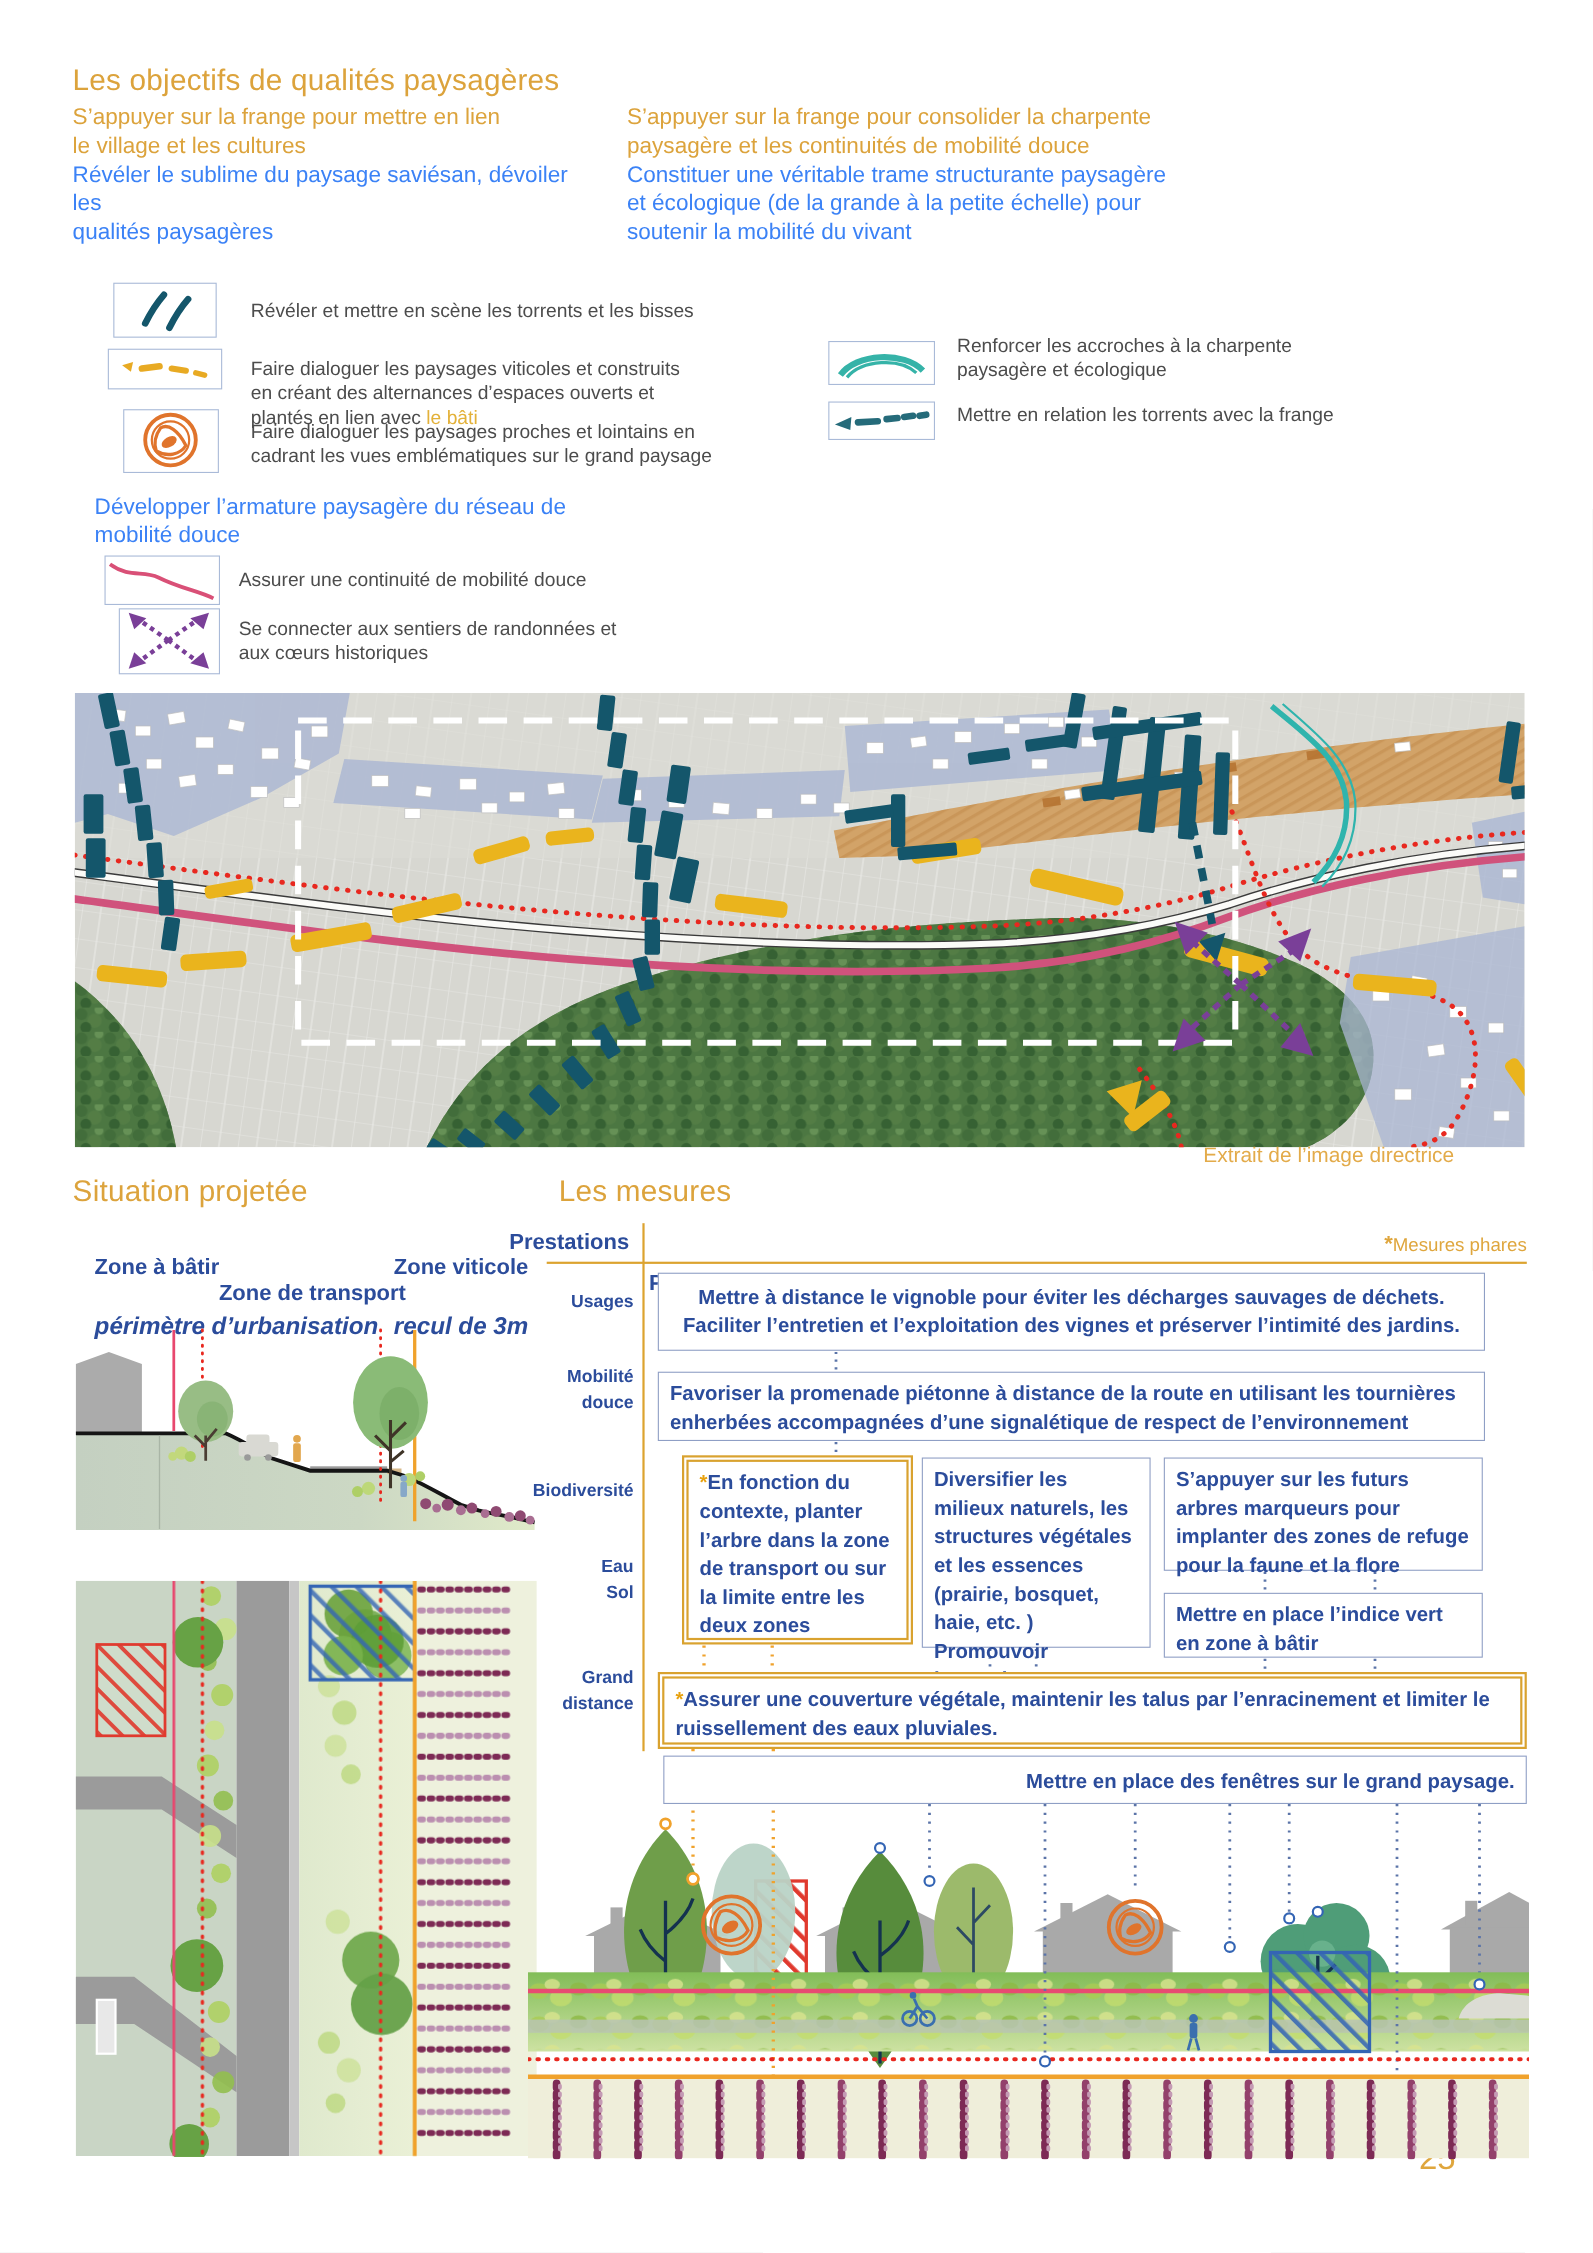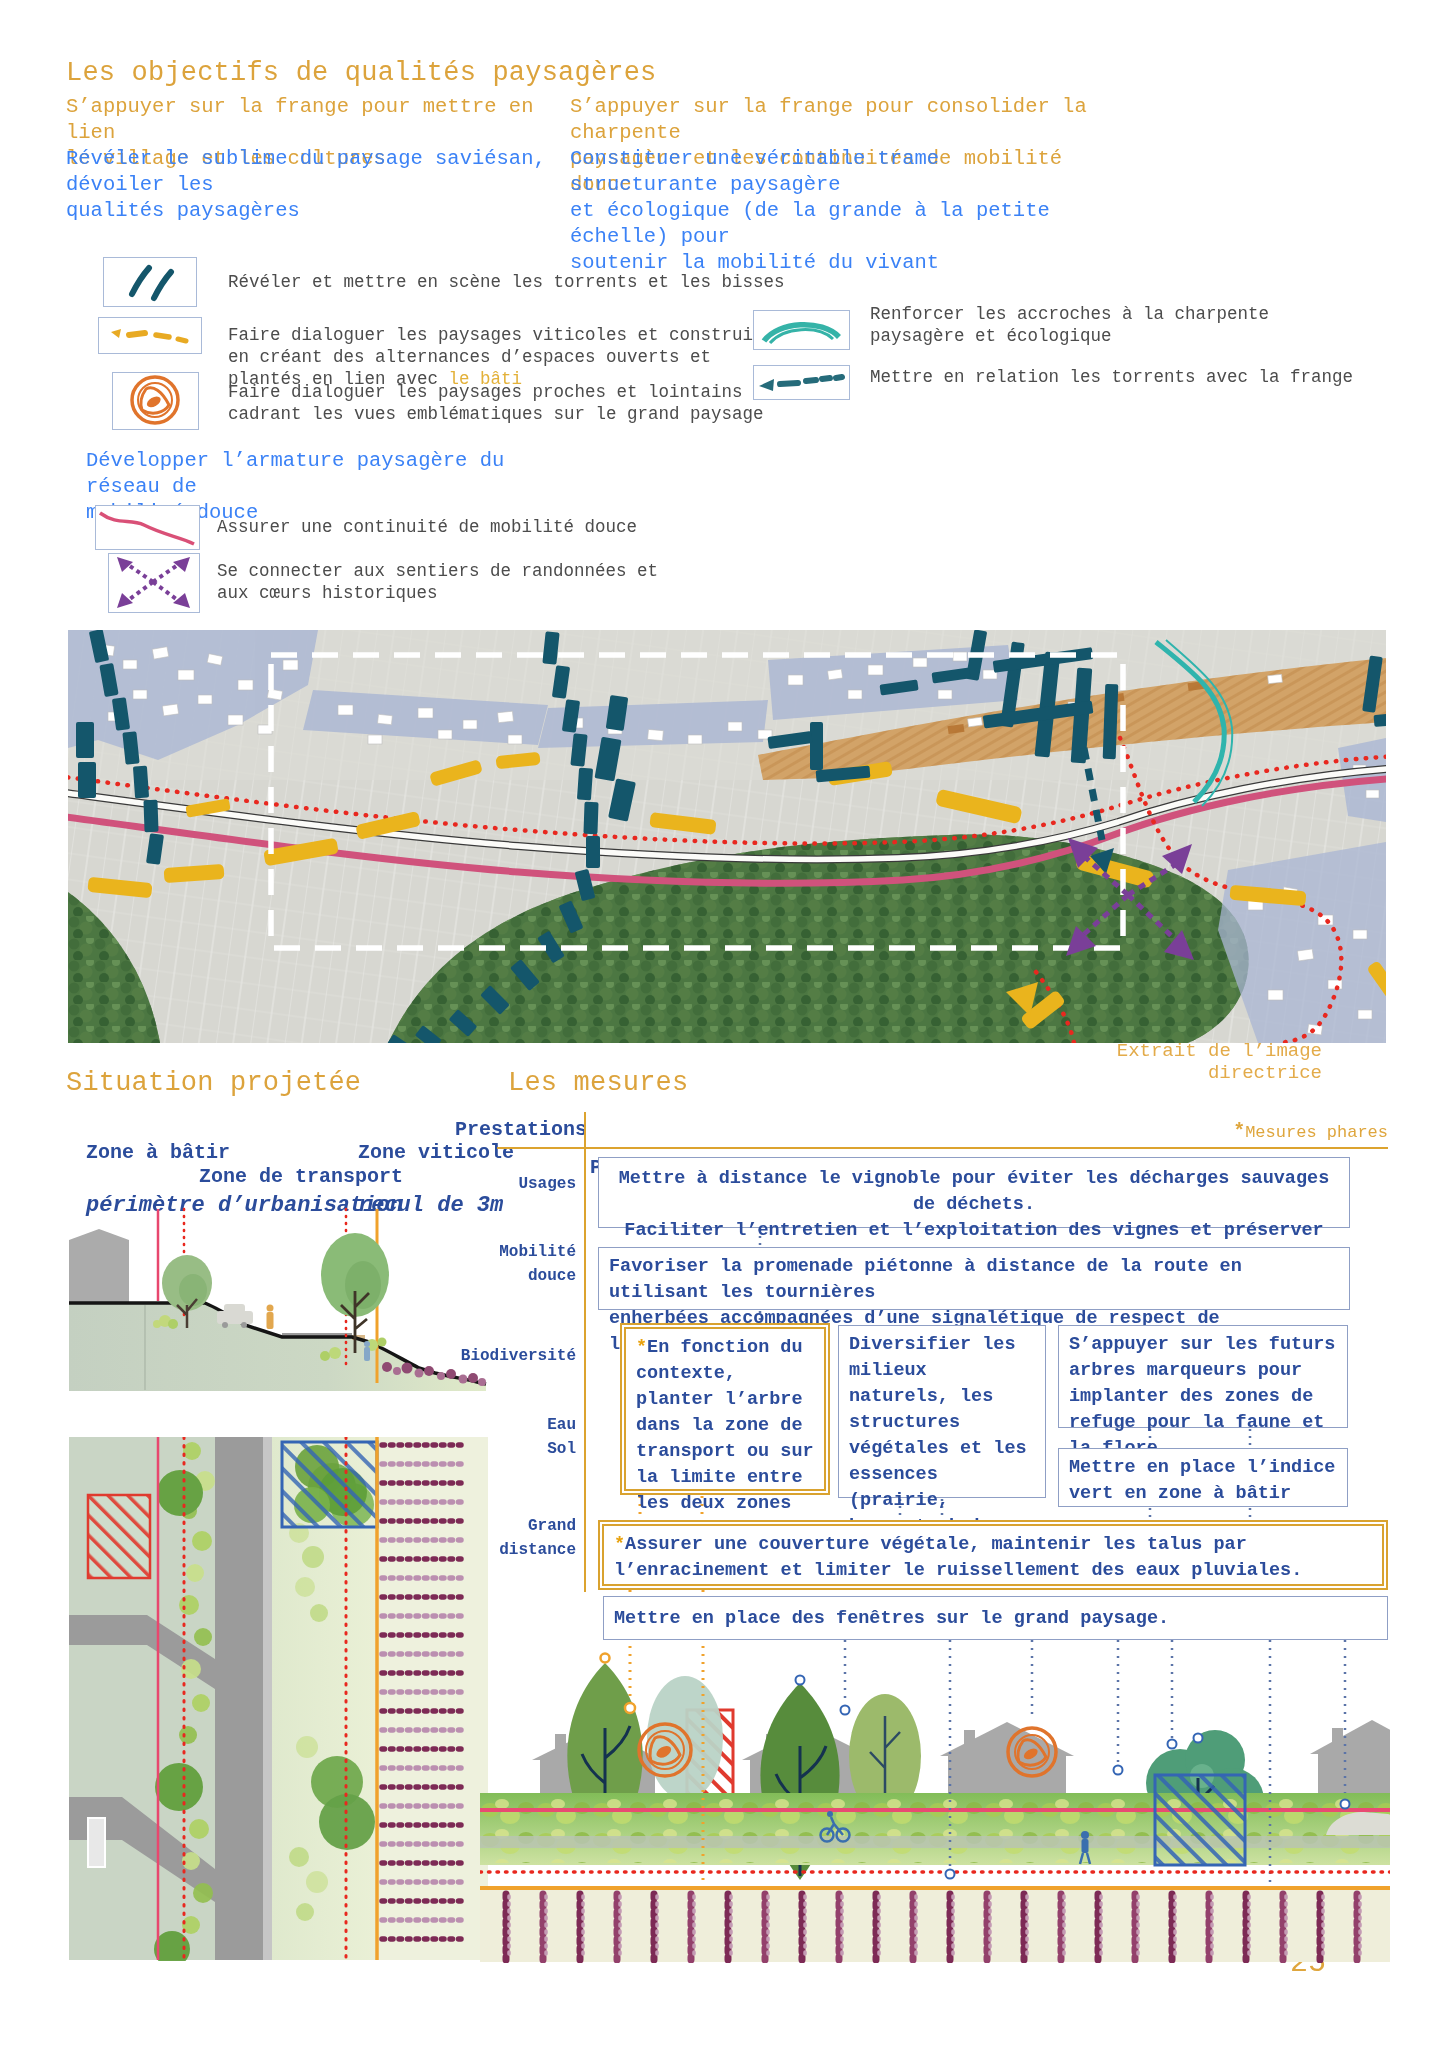--- a/index.html
+++ b/index.html
@@ -1,17 +1,17 @@
 <!DOCTYPE html>
 <html><head>
 <meta charset="utf-8">
 <style>
   html,body{margin:0;padding:0;background:#e9e9e9}
   .page{position:relative;width:1448px;height:2048px;background:#fff;
-        font-family:Liberation Mono, monospace;overflow:hidden;margin:0 auto}
+        font-family:Liberation Sans, sans-serif;overflow:hidden;margin:0 auto}
   .abs{position:absolute}
   .pre{white-space:pre-line}
   .title-orange{color:#dca33c;font-size:27px;letter-spacing:.2px}
   .sub-orange{color:#dca33c;font-size:20.5px;line-height:26px}
   .intro{color:#3b82f6;font-size:20.5px;line-height:26px}
   .leg-label{color:#4c4c4c;font-size:17.5px;line-height:22px}
   .leg-box{position:absolute;background:#fff;border:1.5px solid #a9bad8;box-sizing:border-box}
   .hl-bati{color:#e3b139}
   .blue-lab{color:#2b4c9b;font-weight:bold}
   .zone-lab{position:absolute;color:#2b4c9b;font-weight:bold;font-size:20px}
@@ -503,21 +503,21 @@
 
   <div class="mbox" style="left:598px;top:1157px;width:752px;height:71px;text-align:center;padding-top:8px"><span class="pre">Mettre à distance le vignoble pour éviter les décharges sauvages de déchets.
 Faciliter l’entretien et l’exploitation des vignes et préserver l’intimité des jardins.</span></div>
   <div class="mbox" style="left:598px;top:1247px;width:752px;height:63px"><span class="pre">Favoriser la promenade piétonne à distance de la route en utilisant les tournières
 enherbées accompagnées d’une signalétique de respect de l’environnement</span></div>
   <div class="mbox ob" style="left:620px;top:1323px;width:210px;height:172px"><span class="star">*</span><span>En fonction du contexte, planter l’arbre dans la zone de transport ou sur la limite entre les deux zones</span></div>
   <div class="mbox" style="left:838px;top:1325px;width:208px;height:173px"><span>Diversifier les milieux naturels, les structures végétales et les essences (prairie, bosquet, haie, etc. ) Promouvoir l’entretien différencié</span></div>
   <div class="mbox" style="left:1058px;top:1325px;width:290px;height:103px"><span>S’appuyer sur les futurs arbres marqueurs pour implanter des zones de refuge pour la faune et la flore</span></div>
   <div class="mbox" style="left:1058px;top:1448px;width:290px;height:59px"><span>Mettre en place l’indice vert en zone à bâtir</span></div>
   <div class="mbox ob" style="left:598px;top:1520px;width:790px;height:70px"><span class="star">*</span><span>Assurer une couverture végétale, maintenir les talus par l’enracinement et limiter le ruissellement des eaux pluviales.</span></div>
-  <div class="mbox" style="left:603px;top:1596px;width:785px;height:44px;text-align:left;padding-top:9px"><span>Mettre en place des fenêtres sur le grand paysage.</span></div>
+  <div class="mbox" style="left:603px;top:1596px;width:785px;height:44px;text-align:right;padding-top:9px"><span>Mettre en place des fenêtres sur le grand paysage.</span></div>
 
   <svg class="abs" style="left:480px;top:1588px;z-index:1" width="910" height="375" viewBox="0 0 910 375">
     <defs>
       <pattern id="bt-bush" width="56" height="30" patternUnits="userSpaceOnUse">
         <ellipse cx="10" cy="12" rx="9" ry="7" fill="#a9cc52"></ellipse>
           <ellipse cx="30" cy="18" rx="10" ry="8" fill="#c3dc6e"></ellipse>
         <ellipse cx="46" cy="10" rx="8" ry="6" fill="#8db944"></ellipse>
           <ellipse cx="22" cy="6" rx="7" ry="5" fill="#d9e48e"></ellipse>
       </pattern>
       <pattern id="bt-rh" width="13" height="13" patternUnits="userSpaceOnUse" patternTransform="rotate(-45)">

